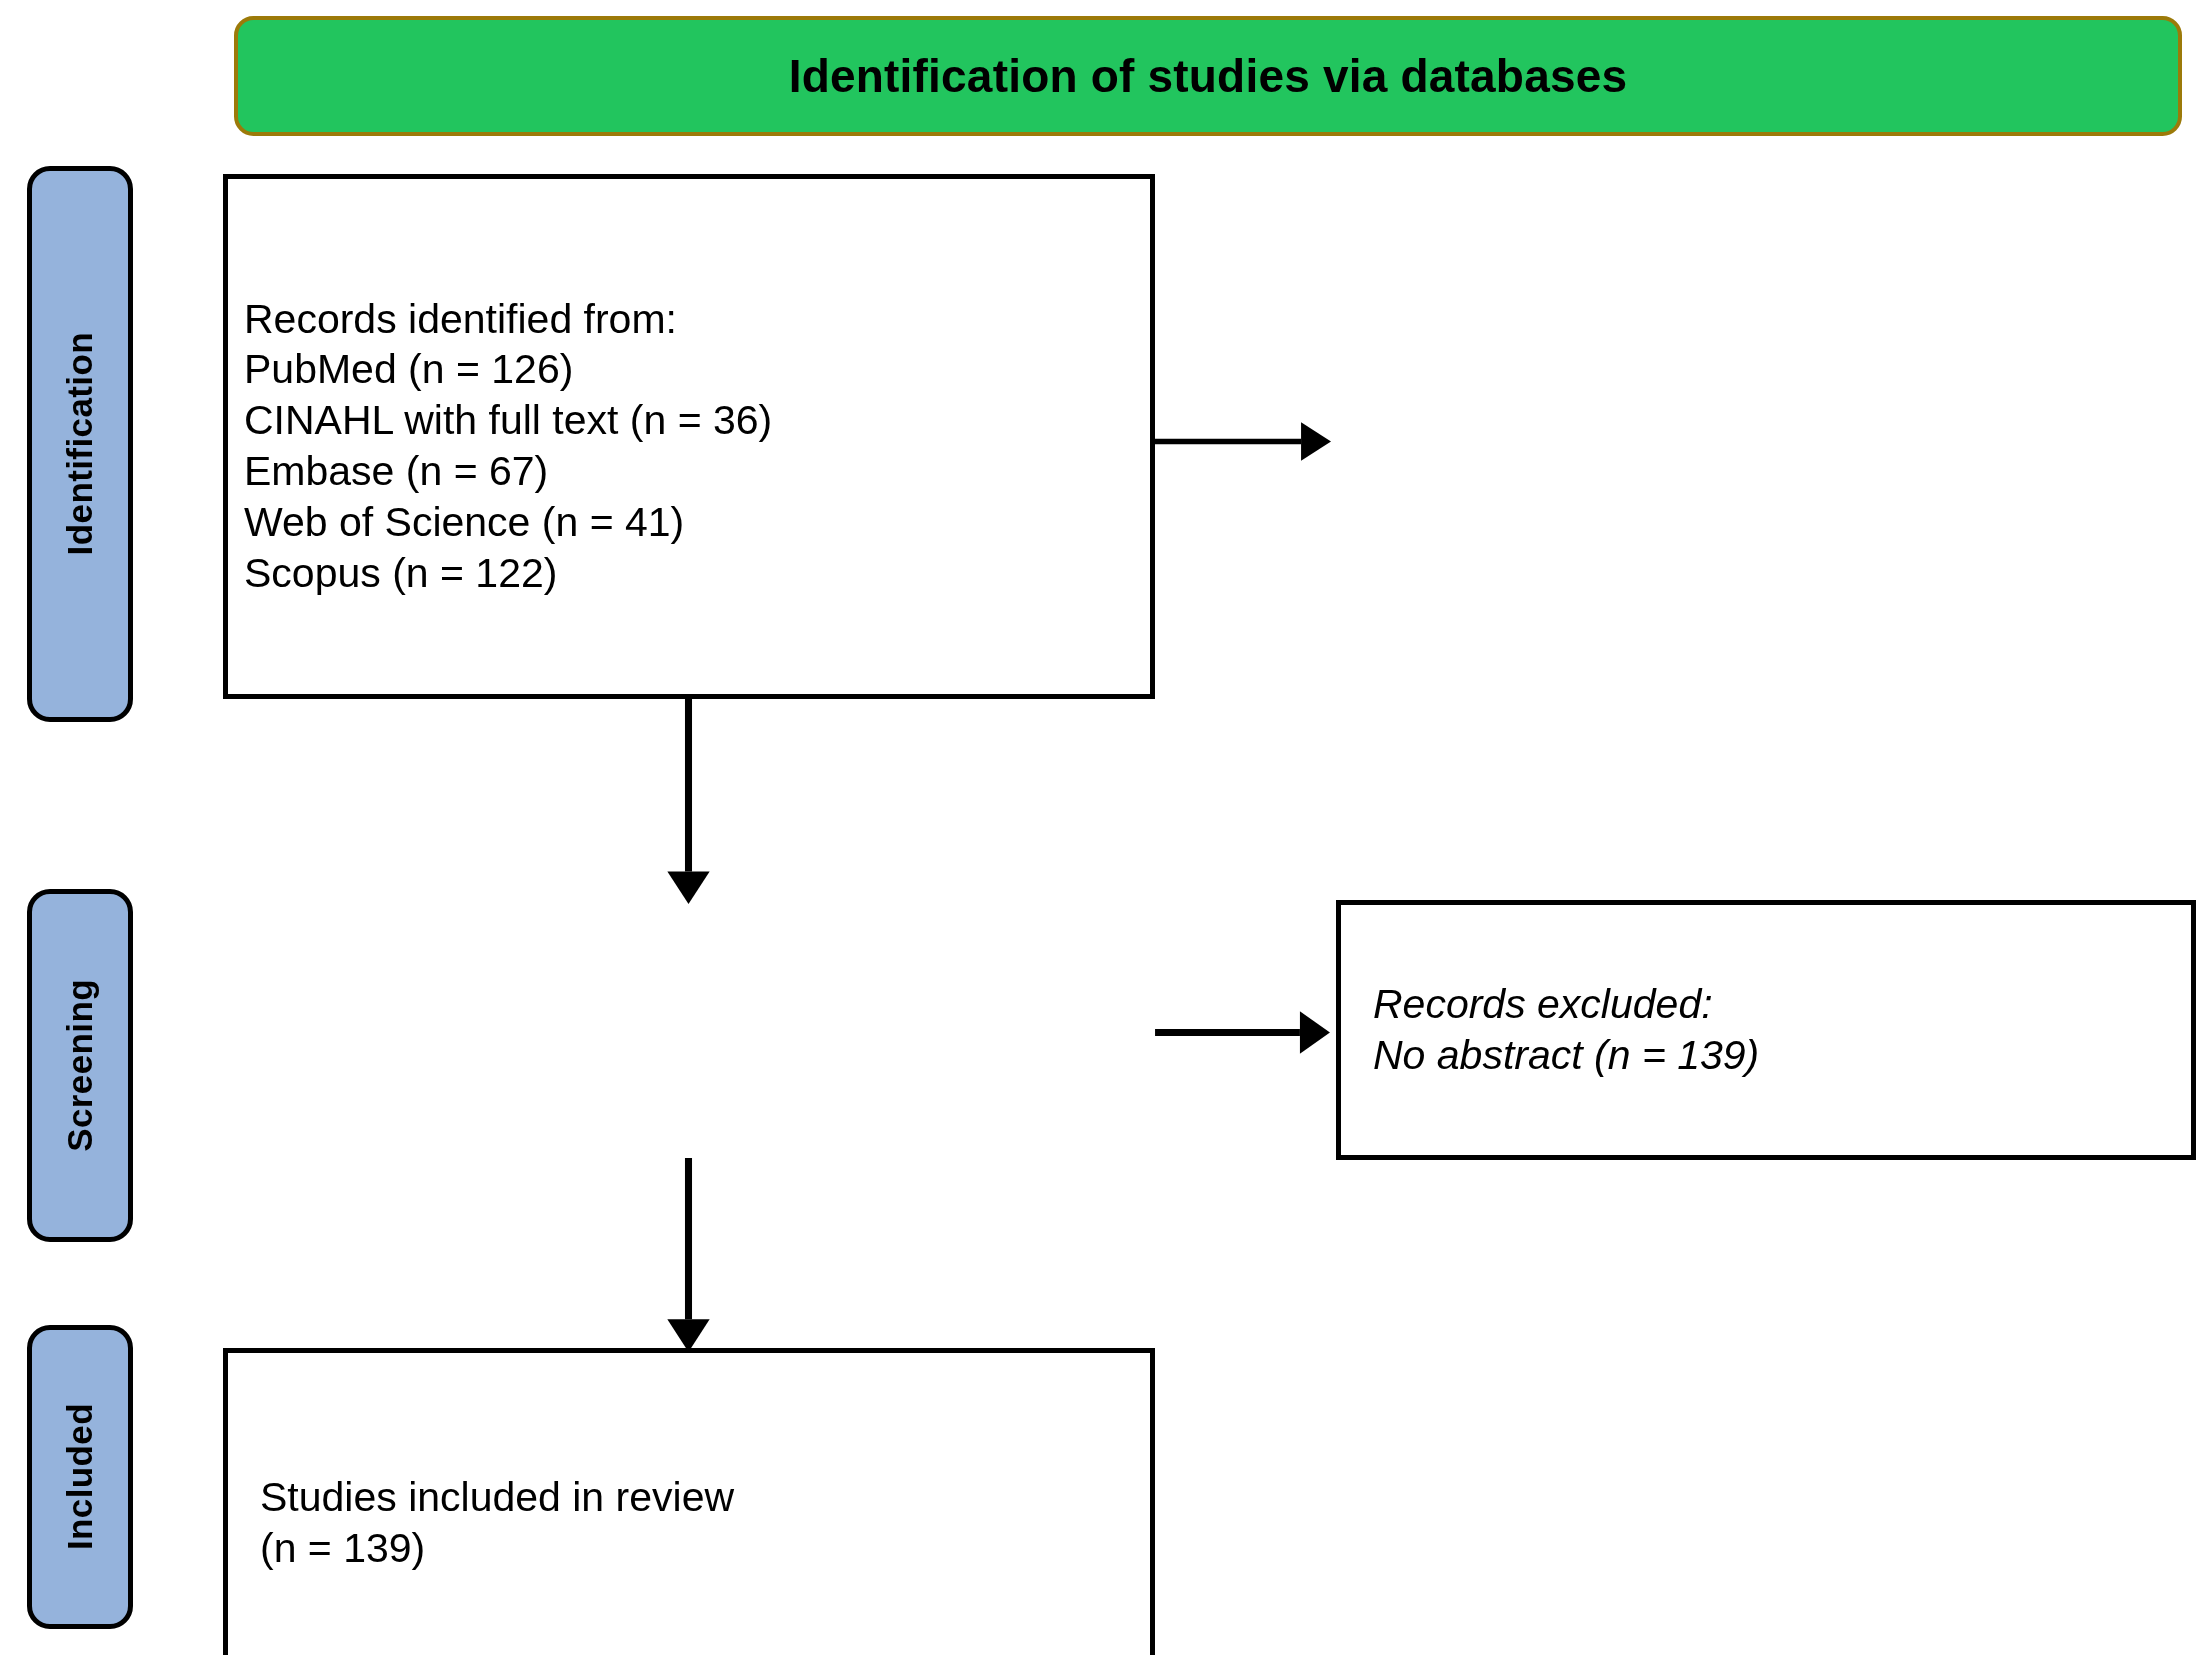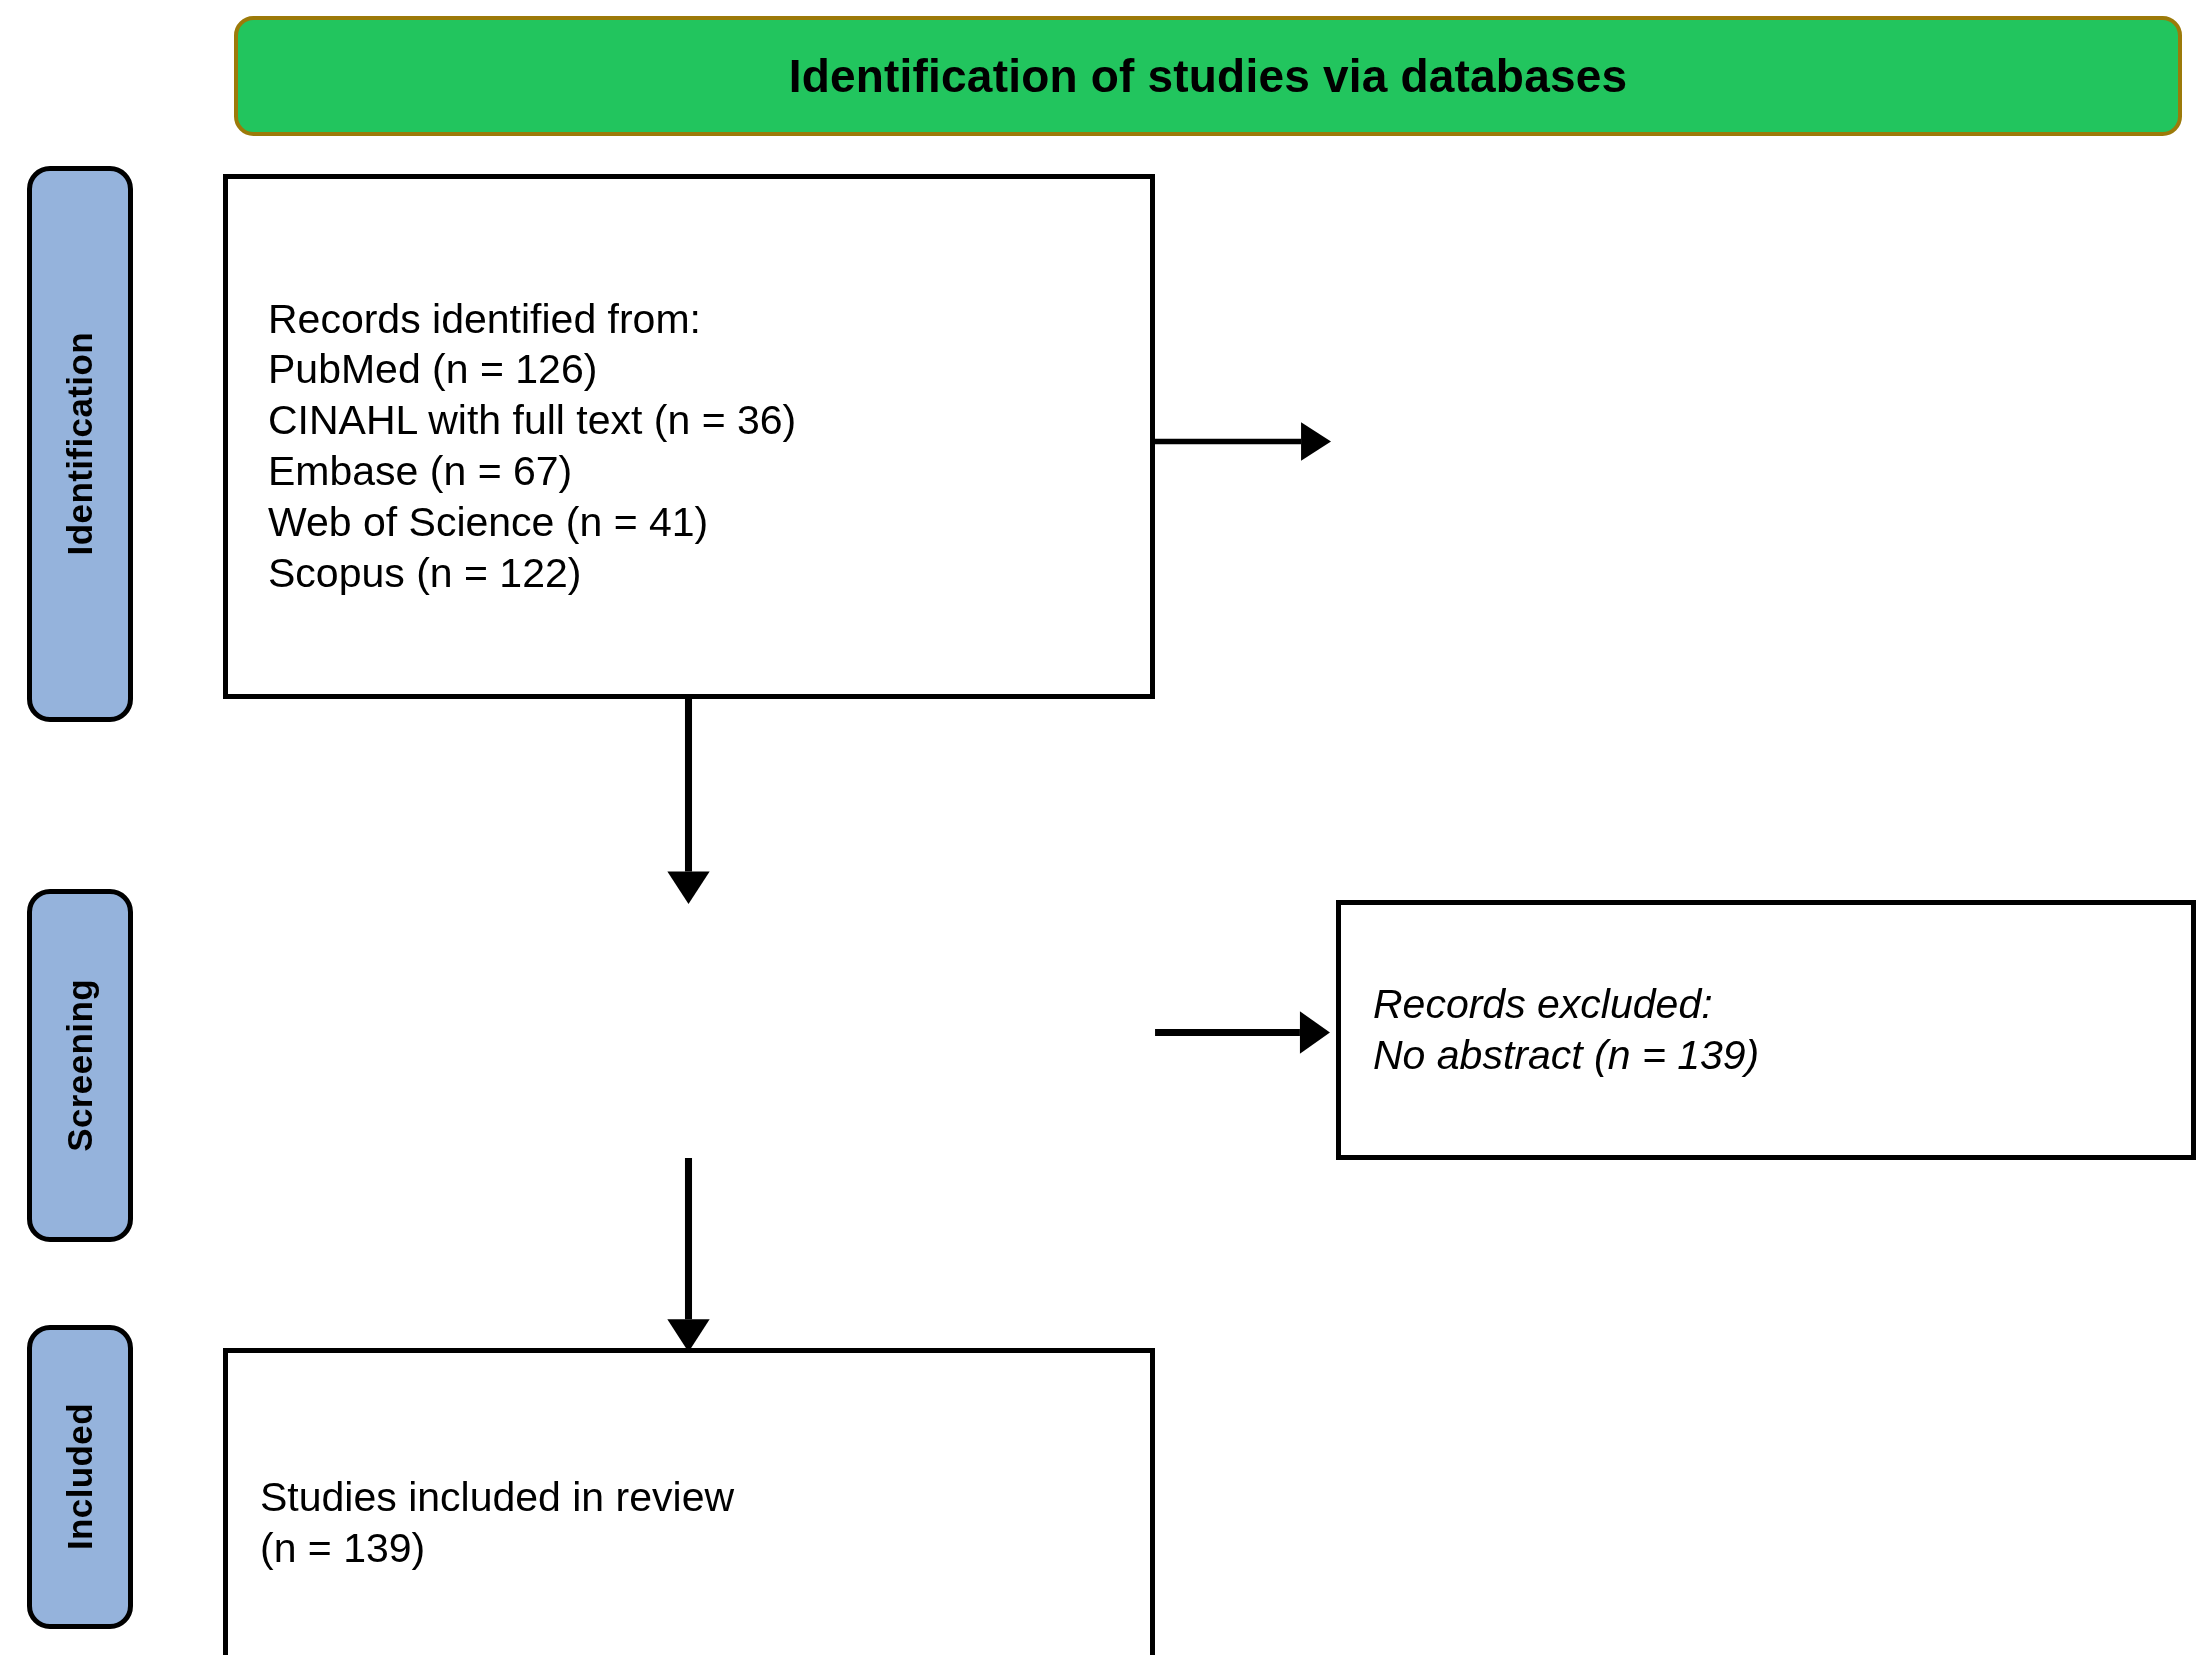--- a/index.html
+++ b/index.html
@@ -82,21 +82,21 @@
     padding: 0 0 0 32px;
     white-space: pre-line;
   }
 
   #box-identified { left: 223px;  top: 174px;  width: 932px; height: 525px; }
   #box-removed    { left: 1330px; top: 262px;  width: 851px;  height: 357px; }
   #box-screened   { left: 223px;  top: 900px; width: 932px; height: 260px; }
   #box-excluded   { left: 1336px; top: 900px; width: 860px;  height: 260px; font-style: italic; }
   #box-included   { left: 223px;  top: 1348px; width: 932px; height: 350px; }
 
-  #box-identified .box-text { padding-left: 40px; margin-top: 19px; }
+  #box-identified .box-text { padding-left: 16px; margin-top: 19px; }
   #box-removed .box-text    { padding-left: 35px; }
 
   
   .connector {
     position: absolute;
   }
   .connector svg { display: block; overflow: visible; }
 
   #arrow-identified-to-removed { left: 1155px; top: 415px;  width: 176px; height: 53px; }
   #arrow-identified-to-screened{ left: 662px;  top: 697px;  width: 53px;  height: 207px; }

